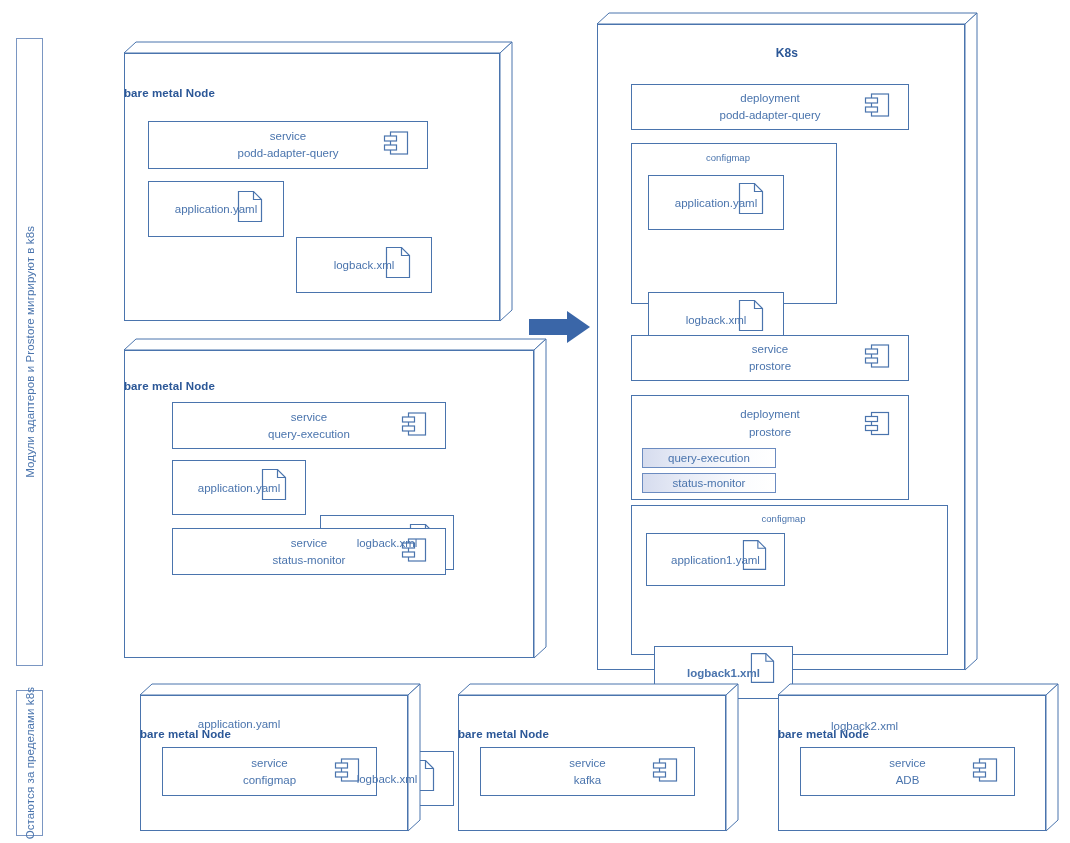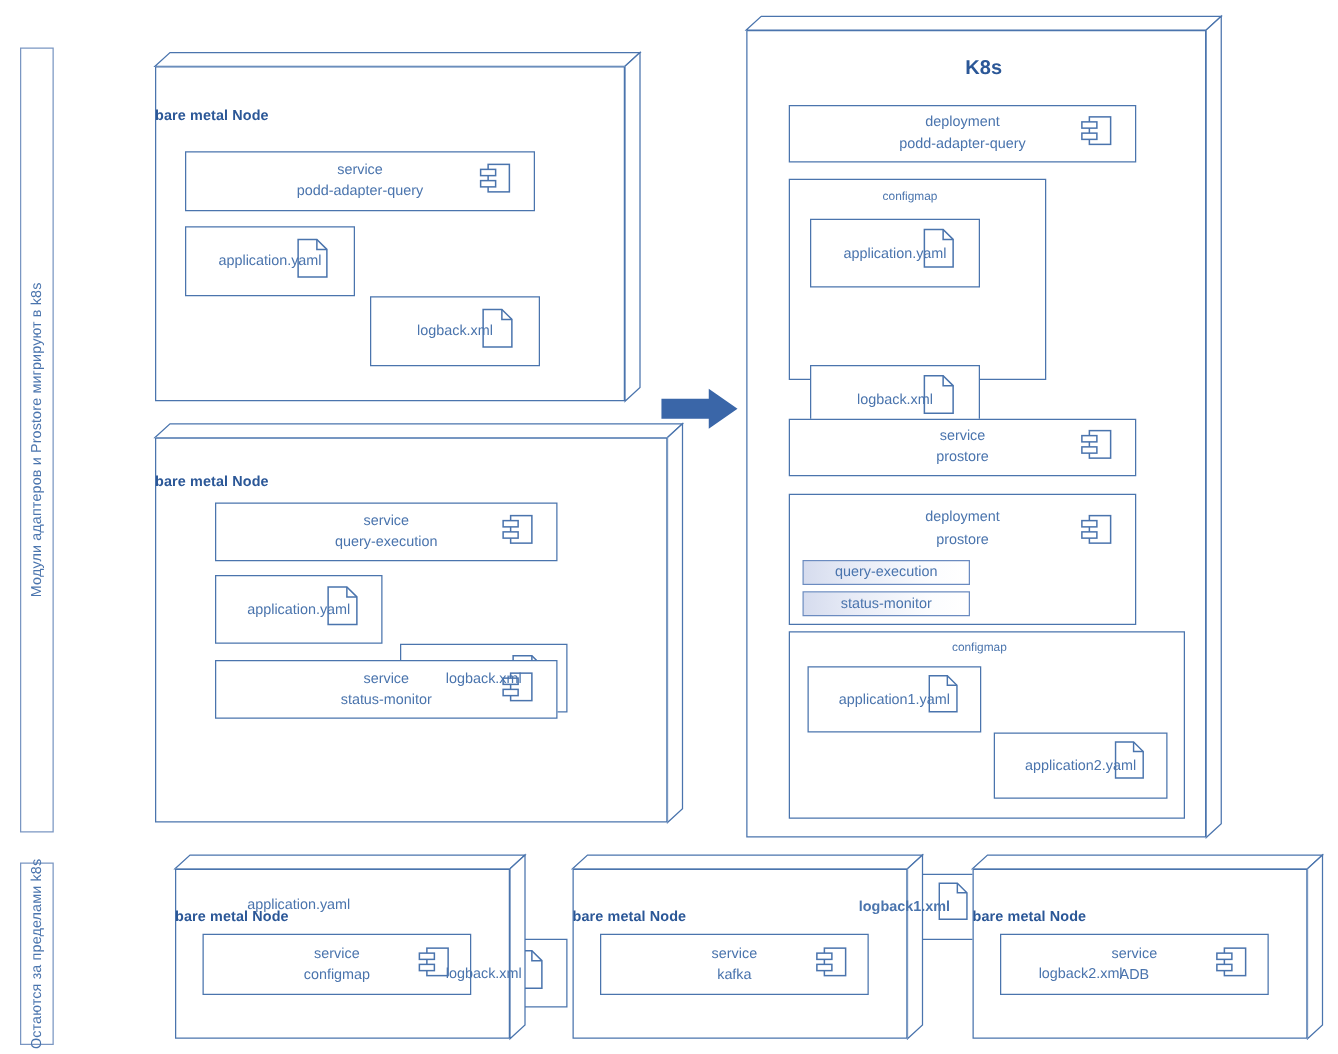--- a/index.html
+++ b/index.html
@@ -57,21 +57,21 @@
   }
   .node-title {
     position: absolute;
     left: 0; right: 0;
     font-size: 11.5px;
     font-weight: bold;
     color: #2b5797;
     letter-spacing: .1px;
   }
   .k8s-title {
-    font-size: 16px;
+    font-size: 12px;
     font-weight: bold;
     color: #2b5797;
     padding-left: 12px;
   }
 
   
   .box {
     border: 1px solid #4a74ad;
     background: #ffffff;
     box-sizing: border-box;
@@ -348,29 +348,20 @@
         </div>
       <div class="abs chip" style="left:10px; top:77px; width:134px; height:20px;">
           <span>status-monitor</span>
         </div>
     </div>
 
     <div class="abs configmap" style="left:34px; top:481px; width:317px; height:150px;">
       <div class="configmap-label" style="top:7px;">configmap</div>
       <div class="abs file" style="left:14px; top:27px; width:139px; height:53px;">
         <span class="fname">application1.yaml</span>
-        <span class="file-ico" style="right:17px; top:5px;">
-          <svg width="25" height="32" viewBox="0 0 26 33">
-            <path d="M1.5 1.5 H16.5 L24.5 9.5 V31.5 H1.5 Z" fill="#ffffff" stroke="#4a74ad" stroke-width="1.2"></path>
-            <path d="M16.5 1.5 V9.5 H24.5" fill="none" stroke="#4a74ad" stroke-width="1.2"></path>
-          </svg>
-        </span>
-      </div>
-      <div class="abs file" style="left:163px; top:27px; width:139px; height:53px;">
-        <span class="fname">application2.yaml</span>
         <span class="file-ico" style="right:17px; top:5px;">
           <svg width="25" height="32" viewBox="0 0 26 33">
             <path d="M1.5 1.5 H16.5 L24.5 9.5 V31.5 H1.5 Z" fill="#ffffff" stroke="#4a74ad" stroke-width="1.2"></path>
             <path d="M16.5 1.5 V9.5 H24.5" fill="none" stroke="#4a74ad" stroke-width="1.2"></path>
           </svg>
         </span>
       </div>
       <div class="abs file" style="left:22px; top:87px; width:139px; height:53px;font-weight:bold;">
         <span class="fname">logback1.xml</span>
         <span class="file-ico" style="right:17px; top:5px;">

